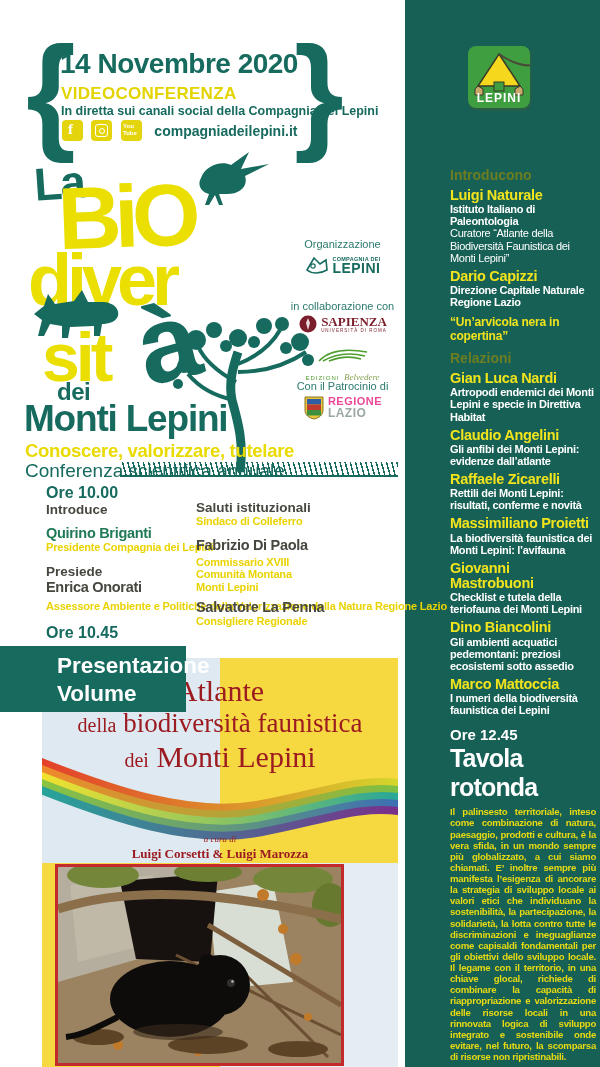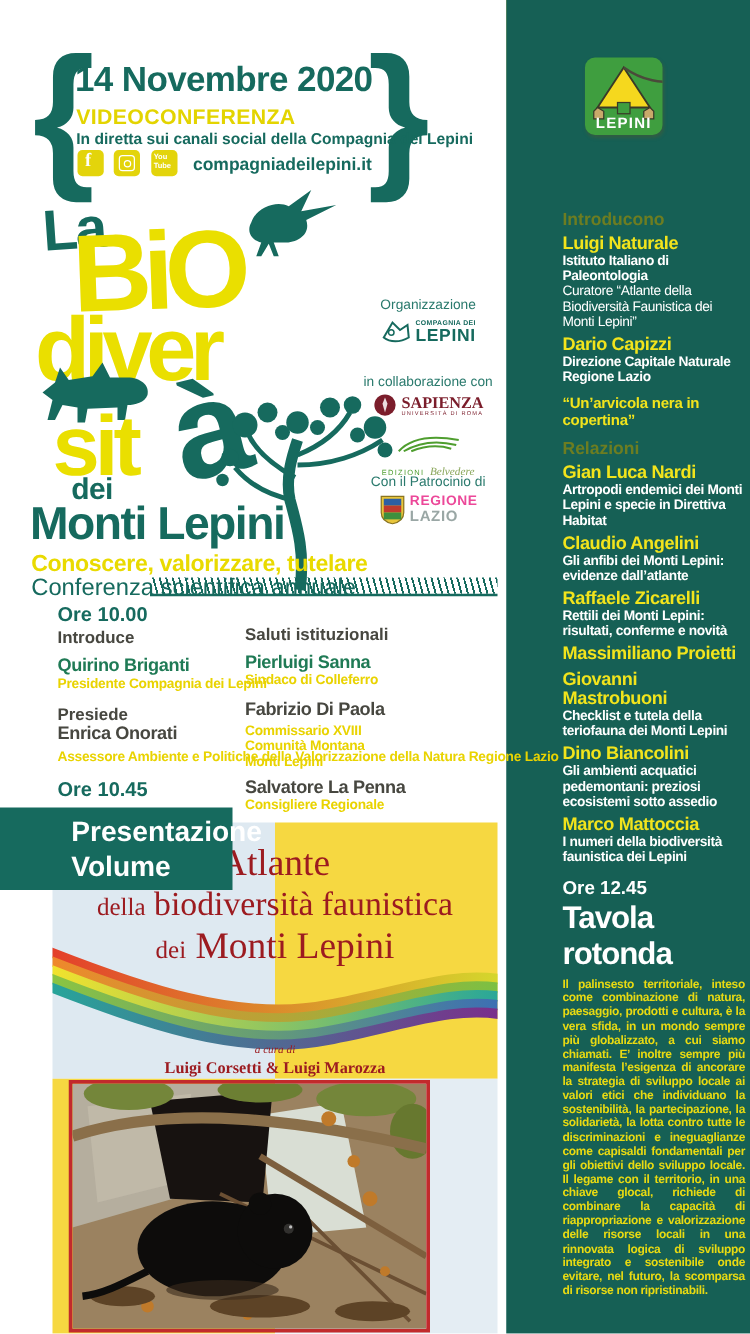--- a/index.html
+++ b/index.html
@@ -195,21 +195,20 @@
     <div class="sch-role nowrap">Presidente Compagnia dei Lepini</div>
     <div class="sch-label" style="margin-top:10px;">Presiede</div>
     <div class="sch-name" style="color:#474740;">Enrica Onorati</div>
     <div class="sch-role pre nowrap" style="margin-top:5px;">Assessore  Ambiente e Politiche
 della Valorizzazione della Natura
 Regione Lazio</div>
     <div class="sch-time" style="margin-top:12px;">Ore 10.45</div>
   </div>
   <div class="abs" style="left:196px;top:500px;width:200px;">
     <div class="sch-label">Saluti istituzionali</div>
-    <div class="sch-name" style="margin-top:7px;">Pierluigi Sanna</div>
     <div class="sch-role">Sindaco di Colleferro</div>
     <div class="sch-name" style="color:#474740;margin-top:9px;">Fabrizio Di Paola</div>
     <div class="sch-role pre" style="margin-top:3px;">Commissario XVIII
 Comunità Montana
 Monti Lepini</div>
     <div class="sch-name" style="color:#474740;margin-top:5px;">Salvatore La Penna</div>
     <div class="sch-role">Consigliere Regionale</div>
   </div>
 
   <div class="abs" id="cover">
@@ -315,20 +314,21 @@
 
     <div class="sb-label">Relazioni</div>
 
     <div class="sb-name">Gian Luca Nardi</div>
     <div class="sb-role">Artropodi endemici dei Monti Lepini e specie in Direttiva Habitat</div>
     <div class="sb-name">Claudio Angelini</div>
     <div class="sb-role">Gli anfibi dei Monti Lepini: evidenze dall’atlante</div>
     <div class="sb-name">Raffaele Zicarelli</div>
     <div class="sb-role">Rettili dei Monti Lepini: risultati, conferme e novità</div>
     <div class="sb-name">Massimiliano Proietti</div>
+    <div class="sb-role">La biodiversità faunistica dei Monti Lepini: l’avifauna</div>
     <div class="sb-name">Giovanni Mastrobuoni</div>
     <div class="sb-role">Checklist e tutela della teriofauna dei Monti Lepini</div>
     <div class="sb-name">Dino Biancolini</div>
     <div class="sb-role">Gli ambienti acquatici pedemontani: preziosi ecosistemi sotto assedio</div>
     <div class="sb-name">Marco Mattoccia</div>
     <div class="sb-role">I numeri della biodiversità faunistica dei Lepini</div>
 
     <div class="sb-time">Ore 12.45</div>
     <div class="sb-tavola">Tavola rotonda</div>
     <div class="sb-par">Il palinsesto territoriale, inteso come combinazione di natura, paesaggio, prodotti e cultura, è la vera sfida, in un mondo sempre più globalizzato, a cui siamo chiamati. E’ inoltre sempre più manifesta l’esigenza di ancorare la strategia di sviluppo locale ai valori etici che individuano la sostenibilità, la partecipazione, la solidarietà, la lotta contro tutte le discriminazioni e ineguaglianze come capisaldi fondamentali per gli obiettivi dello sviluppo locale. Il legame con il territorio, in una chiave glocal, richiede di combinare la capacità di riappropriazione e valorizzazione delle risorse locali in una rinnovata logica di sviluppo integrato e sostenibile onde evitare, nel futuro, la scomparsa di risorse non ripristinabili.</div>

